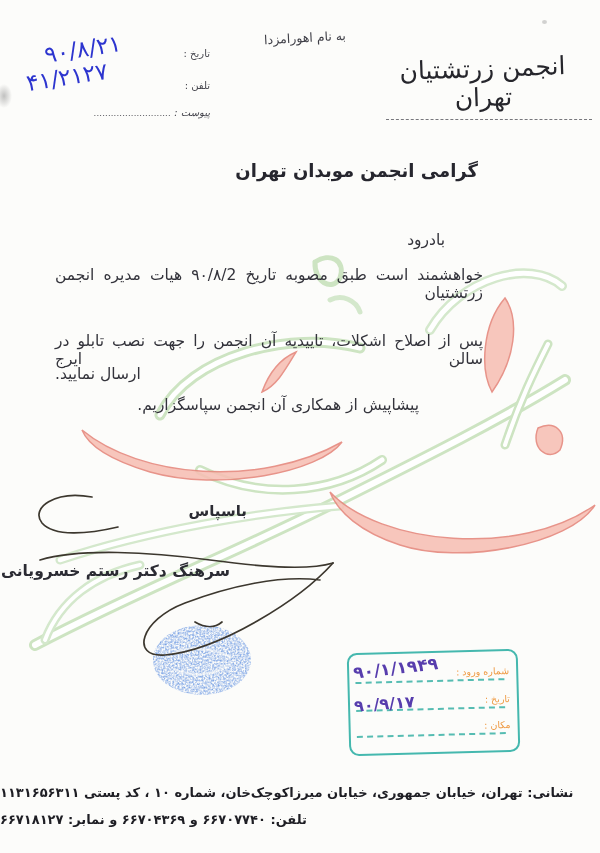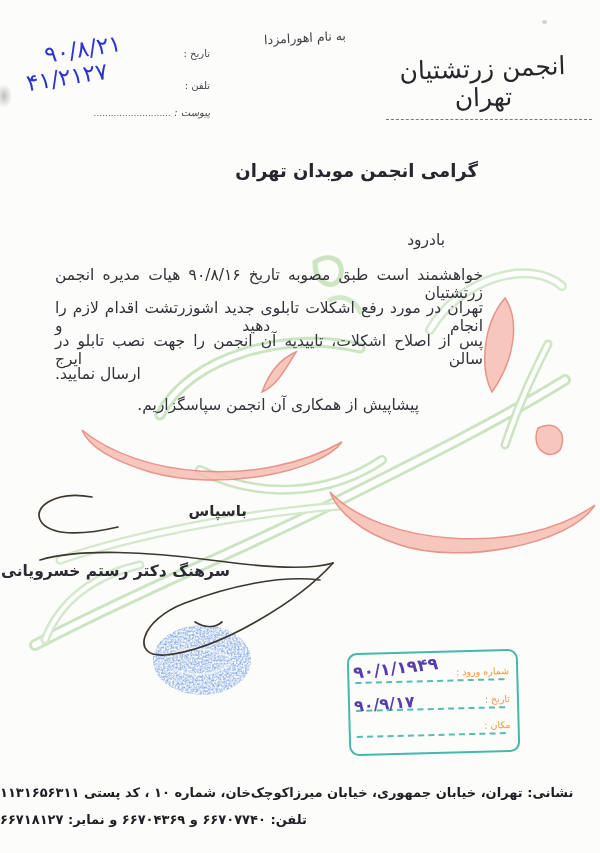--- a/index.html
+++ b/index.html
@@ -118,22 +118,21 @@
   <div class="abs txt meta-label label-number">تلفن :</div>
   <div class="abs txt meta-label label-attachment">
     <span>پیوست :</span>
     <span class="meta-dots">...........................</span>
   </div>
   <div class="abs txt hw hw-date">۹۰/۸/۲۱</div>
   <div class="abs txt hw hw-number">۴۱/۲۱۲۷</div>
 
   <div class="abs txt recipient">گرامی انجمن موبدان تهران</div>
   <div class="abs txt salutation">بادرود</div>
-  <div class="abs txt body-line jl line-1">خواهشمند است طبق مصوبه تاریخ ۹۰/۸/۱۶ هیات مدیره انجمن زرتشتیان</div>
-  <div class="abs txt body-line jl line-2">تهران در مورد رفع اشکلات تابلوی جدید اشوزرتشت اقدام لازم را انجام دهید و</div>
+  <div class="abs txt body-line jl line-1">خواهشمند است طبق مصوبه تاریخ ۹۰/۸/2 هیات مدیره انجمن زرتشتیان</div>
   <div class="abs txt body-line jl line-3">پس از اصلاح اشکلات، تاییدیه آن انجمن را جهت نصب تابلو در سالن ایرج</div>
   <div class="abs txt body-line line-4">ارسال نمایید.</div>
   <div class="abs txt body-line line-5">پیشاپیش از همکاری آن انجمن سپاسگزاریم.</div>
 
   <div class="abs txt closing close-thanks">باسپاس</div>
   <div class="abs txt closing close-name">سرهنگ دکتر رستم خسرویانی</div>
 
   <svg class="layer-svg ink" viewBox="0 0 600 853">
     <defs>
       <filter id="stampTex" x="-20%" y="-20%" width="140%" height="140%">

